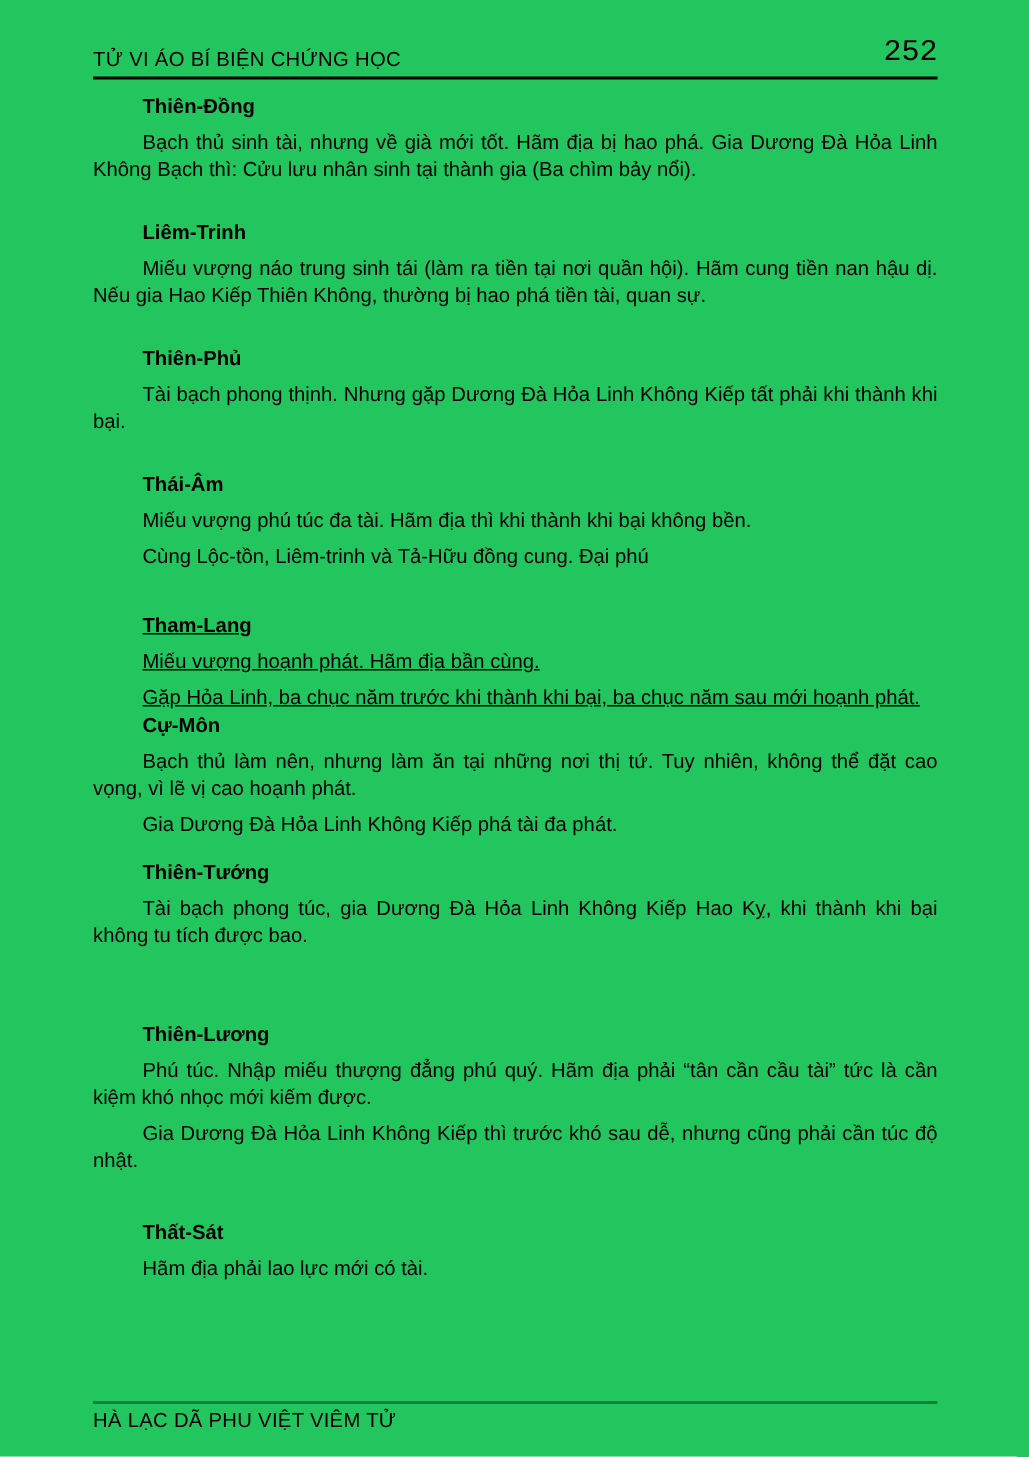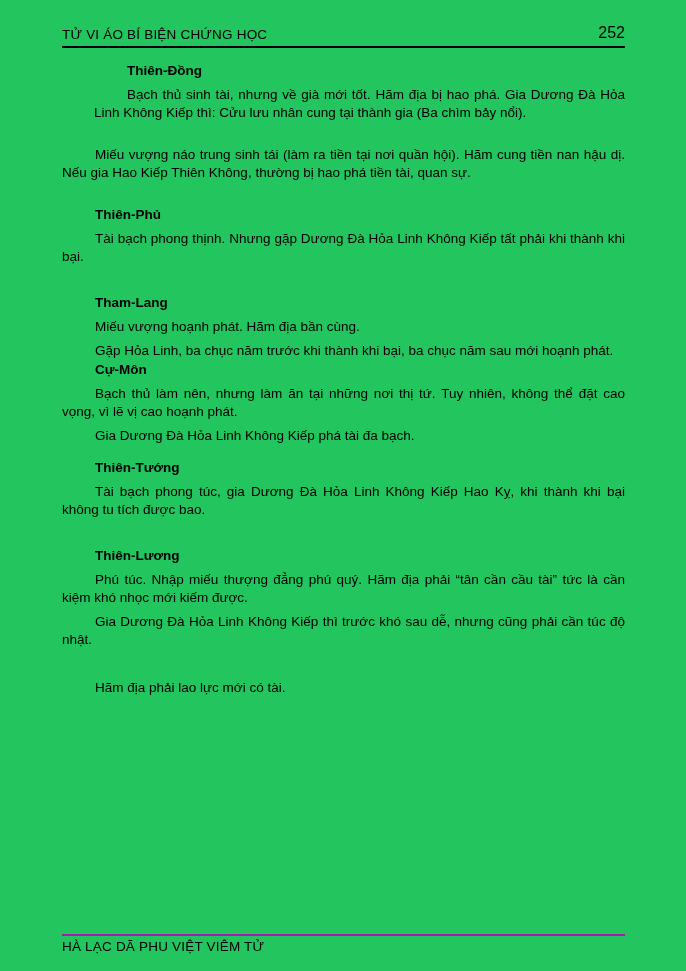--- a/index.html
+++ b/index.html
@@ -23,22 +23,22 @@
     justify-content: space-between;
     align-items: flex-end;
     border-bottom: 2px solid #000;
     padding-bottom: 4px;
   }
   .page-header .title {
     font-size: 13.5px;
     letter-spacing: 0.2px;
   }
   .page-header .pagenum {
-    font-family: Liberation Sans, sans-serif;
-    font-size: 16px;
+    font-family: Liberation Mono, monospace;
+    font-size: 20px;
   }
   .content {
     position: absolute;
     top: 48px;
     left: 62px;
     width: 563px;
     padding-top: 14px;
     font-size: 13.5px;
     line-height: 18px;
   }
@@ -46,88 +46,95 @@
     font-weight: bold;
     margin-left: 33px;
     margin-bottom: 2px;
   }
   .section p {
     text-align: justify;
     text-indent: 33px;
     margin-top: 6px;
   }
   .section { margin-top: 24px; }
-  .section.first { margin-top: 0; margin-left: 32px; }
+  .section.first { margin-top: 0; }
   .section.gap-tight { margin-top: 1px; }
-  .section.gap-28 { margin-top: 28px; }
+  .section.gap-28 { margin-top: 28px; text-decoration: underline; }
   .section.gap-26 { margin-top: 14px; }
   .section.gap-30 { margin-top: 30px; }
-  .section.gap-loose { margin-top: 28px; }
+  .section.gap-loose { margin-top: 48px; }
   .page-footer {
     position: absolute;
     left: 62px;
     right: 61px;
     top: 934px;
-    border-top: 2px solid #a21caf;
+    border-top: 2px solid #15803d;
     padding-top: 3px;
     font-size: 13.5px;
     letter-spacing: 0.2px;
   }
 </style>
 </head>
 <body>
 
 <div class="page">
 
   <div class="page-header">
     <span class="title">TỬ VI ÁO BÍ BIỆN CHỨNG HỌC</span>
     <span class="pagenum">252</span>
   </div>
 
   <div class="content">
 
     <div class="section first">
       <div class="section-title">Thiên-Đồng</div>
-      <p>Bạch thủ sinh tài, nhưng về già mới tốt. Hãm địa bị hao phá. Gia Dương Đà Hỏa Linh Không Kiếp thì: Cửu lưu nhân cung tại thành gia (Ba chìm bảy nổi).</p>
+      <p>Bạch thủ sinh tài, nhưng về già mới tốt. Hãm địa bị hao phá. Gia Dương Đà Hỏa Linh Không Bạch thì: Cửu lưu nhân sinh tại thành gia (Ba chìm bảy nổi).</p>
     </div>
 
     <div class="section">
+      <div class="section-title">Liêm-Trinh</div>
       <p>Miếu vượng náo trung sinh tái (làm ra tiền tại nơi quần hội). Hãm cung tiền nan hậu dị. Nếu gia Hao Kiếp Thiên Không, thường bị hao phá tiền tài, quan sự.</p>
     </div>
 
     <div class="section">
       <div class="section-title">Thiên-Phủ</div>
       <p>Tài bạch phong thịnh. Nhưng gặp Dương Đà Hỏa Linh Không Kiếp tất phải khi thành khi bại.</p>
     </div>
 
+    <div class="section">
+      <div class="section-title">Thái-Âm</div>
+      <p>Miếu vượng phú túc đa tài. Hãm địa thì khi thành khi bại không bền.</p>
+      <p>Cùng Lộc-tồn, Liêm-trinh và Tả-Hữu đồng cung. Đại phú</p>
+    </div>
 
     <div class="section gap-28">
       <div class="section-title">Tham-Lang</div>
       <p>Miếu vượng hoạnh phát. Hãm địa bần cùng.</p>
       <p>Gặp Hỏa Linh, ba chục năm trước khi thành khi bại, ba chục năm sau mới hoạnh phát.</p>
     </div>
 
     <div class="section gap-tight">
       <div class="section-title">Cự-Môn</div>
       <p>Bạch thủ làm nên, nhưng làm ăn tại những nơi thị tứ. Tuy nhiên, không thể đặt cao vọng, vì lẽ vị cao hoạnh phát.</p>
-      <p>Gia Dương Đà Hỏa Linh Không Kiếp phá tài đa bạch.</p>
+      <p>Gia Dương Đà Hỏa Linh Không Kiếp phá tài đa phát.</p>
     </div>
 
     <div class="section gap-26">
       <div class="section-title">Thiên-Tướng</div>
       <p>Tài bạch phong túc, gia Dương Đà Hỏa Linh Không Kiếp Hao Kỵ, khi thành khi bại không tu tích được bao.</p>
     </div>
 
     <div class="section gap-loose">
       <div class="section-title">Thiên-Lương</div>
       <p>Phú túc. Nhập miếu thượng đẳng phú quý. Hãm địa phải “tân cần cầu tài” tức là cần kiệm khó nhọc mới kiếm được.</p>
       <p>Gia Dương Đà Hỏa Linh Không Kiếp thì trước khó sau dễ, nhưng cũng phải cần túc độ nhật.</p>
     </div>
 
     <div class="section gap-30">
+      <div class="section-title">Thất-Sát</div>
       <p>Hãm địa phải lao lực mới có tài.</p>
     </div>
 
   </div>
 
   <div class="page-footer">
     <span>HÀ LẠC DÃ PHU VIỆT VIÊM TỬ</span>
   </div>
 
 </div>

